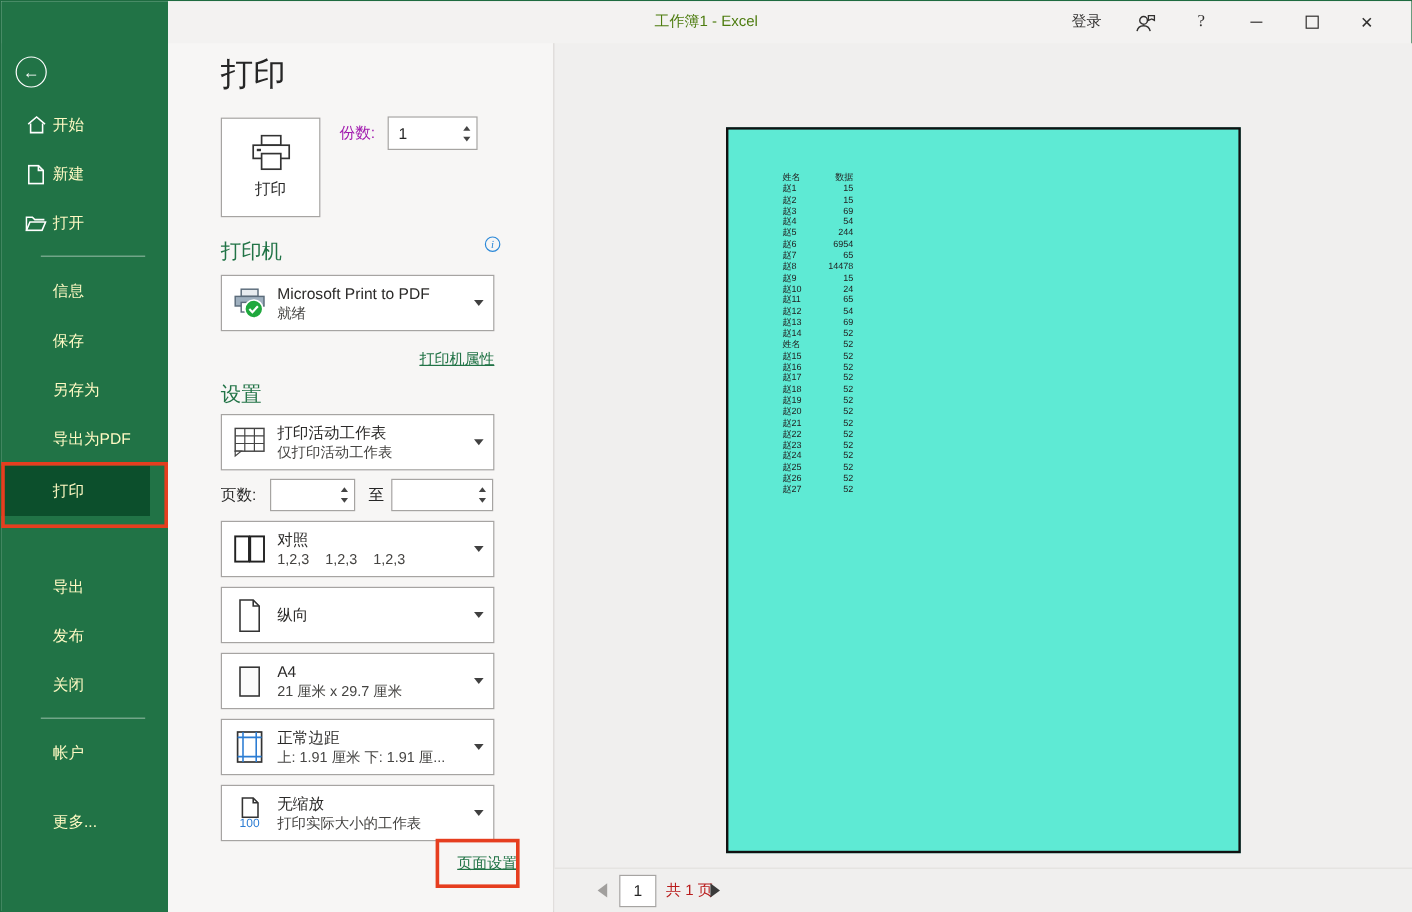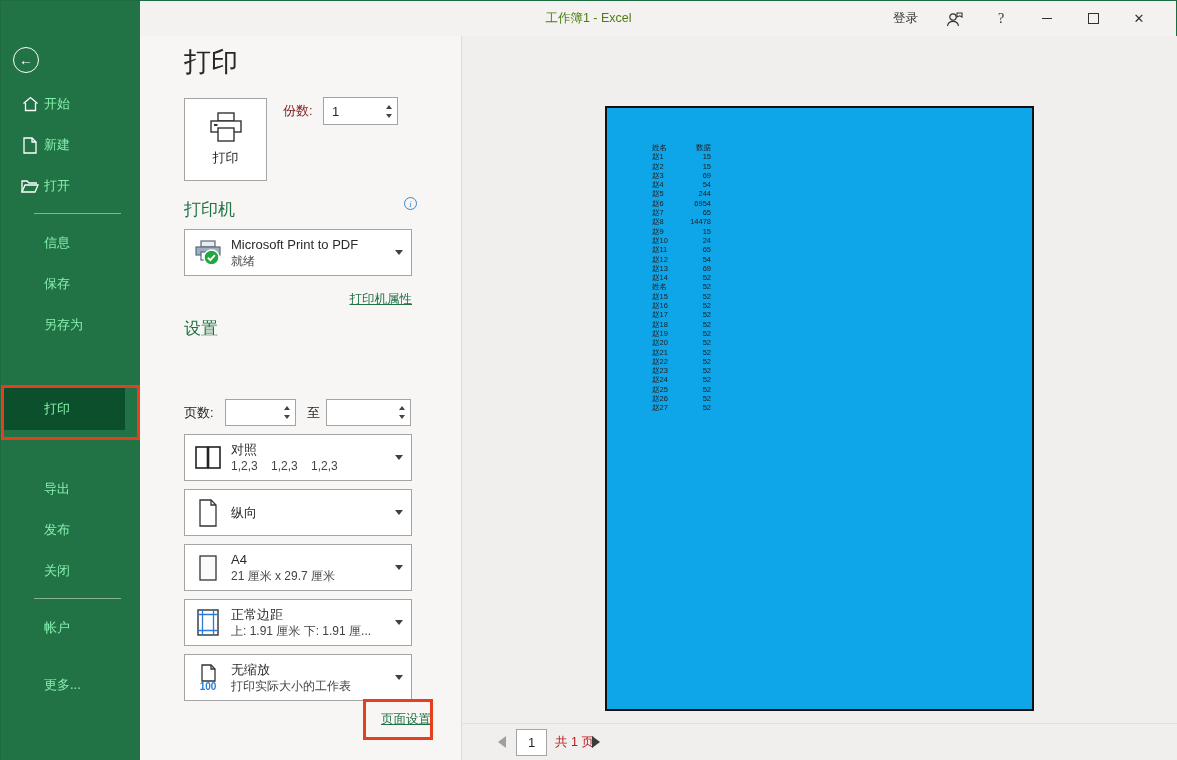--- a/index.html
+++ b/index.html
@@ -14,54 +14,54 @@
   .signin{font-size:12.5px;padding:0 14px;}
   .tb-icon{width:46px;}
   .helpq{font-size:14px;}
   .min-glyph{display:inline-block;width:10px;height:1px;background:#323130;}
   .max-glyph{display:inline-block;width:9px;height:9px;border:1px solid #323130;}
   .close-glyph{font-size:13px;}
 
   
   .sidebar{position:absolute;left:0;top:0;width:139px;height:760px;background:#217346;z-index:5;}
   .back-btn{position:absolute;left:12px;top:46px;width:26px;height:26px;border:1.5px solid #fff;border-radius:50%;box-sizing:border-box;display:flex;align-items:center;justify-content:center;color:#fff;font-size:14px;line-height:1;cursor:pointer;}
-  .side-item{position:absolute;left:0;width:124px;height:40px;display:flex;align-items:center;color:#86efac;font-size:13px;cursor:pointer;}
+  .side-item{position:absolute;left:0;width:124px;height:40px;display:flex;align-items:center;color:#fef9c3;font-size:13px;cursor:pointer;}
   .side-item .sicon{position:absolute;left:20px;width:18px;height:18px;display:flex;align-items:center;justify-content:center;}
   .side-item .slabel{position:absolute;left:43px;white-space:nowrap;}
   .side-item.selected{background:#0c4f2c;}
   .side-divider{position:absolute;left:33px;width:87px;height:1px;background:rgba(255,255,255,0.45);}
 
   
   .annot{position:absolute;border:3px solid #e63e1f;z-index:20;pointer-events:none;}
 
   
   .settings-panel{position:absolute;left:139px;top:35px;width:321px;height:725px;background:#f7f6f5;}
   .page-title{position:absolute;left:44px;top:8px;font-size:27px;color:#262626;}
   .print-btn{position:absolute;left:44px;top:62px;width:83px;height:83px;background:#fff;border:1px solid #a6a4a2;box-sizing:border-box;display:flex;flex-direction:column;align-items:center;justify-content:center;gap:6px;cursor:pointer;}
   .print-btn .pbl{font-size:13px;color:#262626;}
-  .copies-label{position:absolute;left:143px;top:61px;height:28px;display:flex;align-items:center;font-size:13px;color:#7f1d1d;}
+  .copies-label{position:absolute;left:143px;top:61px;height:28px;display:flex;align-items:center;font-size:13px;color:#a21caf;}
   .spinner{position:absolute;background:#fff;border:1px solid #a6a4a2;box-sizing:border-box;display:flex;}
   .spinner input{flex:1;min-width:0;border:none;outline:none;background:transparent;font-size:13px;color:#262626;padding-left:8px;font-family:inherit;}
   .spinbtns{width:16px;display:flex;flex-direction:column;justify-content:center;gap:5px;}
   .tri-up{width:0;height:0;border-left:3.5px solid transparent;border-right:3.5px solid transparent;border-bottom:4.5px solid #444;margin:0 auto;cursor:pointer;}
   .tri-down{width:0;height:0;border-left:3.5px solid transparent;border-right:3.5px solid transparent;border-top:4.5px solid #444;margin:0 auto;cursor:pointer;}
   .section-header{position:absolute;left:44px;font-size:17px;color:#217346;}
   .info-icon{position:absolute;left:264px;top:161px;width:13px;height:13px;border:1px solid #2b88d8;border-radius:50%;box-sizing:border-box;color:#2b88d8;font-size:9px;font-style:italic;font-family:"Liberation Serif",serif;display:flex;align-items:center;justify-content:center;cursor:pointer;}
   .dd{position:absolute;left:44px;width:228px;height:47px;background:#fff;border:1px solid #a6a4a2;box-sizing:border-box;display:flex;align-items:center;cursor:pointer;}
   .ddicon{width:46px;display:flex;align-items:center;justify-content:center;flex:none;}
   .ddtext{flex:1;min-width:0;overflow:hidden;}
   .dd-line1{font-size:13px;color:#2b2a29;line-height:17px;white-space:pre;}
   .dd-line2{font-size:12px;color:#454442;line-height:16px;white-space:pre;}
   .caret{width:0;height:0;border-left:4px solid transparent;border-right:4px solid transparent;border-top:5px solid #404040;margin-right:8px;flex:none;}
   .green-link{position:absolute;font-size:12.5px;color:#217346;text-decoration:underline;cursor:pointer;}
   .inline-label{position:absolute;font-size:13px;color:#262626;height:27px;display:flex;align-items:center;}
 
   
   .preview-panel{position:absolute;left:460px;top:35px;width:717px;height:725px;background:#f0efee;border-left:1px solid #dcdad7;box-sizing:border-box;}
-  .pv-page{position:absolute;left:143px;top:70px;width:429px;height:605px;background:#0ea5e9;border:2px solid #111;box-sizing:border-box;}
+  .pv-page{position:absolute;left:143px;top:70px;width:429px;height:605px;background:#5eead4;border:2px solid #111;box-sizing:border-box;}
   .pv-table{position:absolute;left:45px;top:35px;width:59px;font-size:7.5px;color:#222;line-height:9.3px;}
   .prow{display:flex;height:9.3px;}
   .pc1{flex:1;text-align:left;white-space:nowrap;}
   .pc2{width:26px;text-align:right;white-space:nowrap;}
   .pager-bar{position:absolute;left:0;right:0;top:687px;height:37px;border-top:1px solid #e3e1de;background:#f0efee;}
   .pg-prev{position:absolute;left:36px;top:12px;width:0;height:0;border-top:6px solid transparent;border-bottom:6px solid transparent;border-right:8px solid #a19f9d;cursor:pointer;}
   .pg-next{position:absolute;left:130px;top:12px;width:0;height:0;border-top:6px solid transparent;border-bottom:6px solid transparent;border-left:8px solid #3a3a3a;cursor:pointer;}
   .pg-input{position:absolute;left:54px;top:5px;width:31px;height:27px;border:1px solid #a6a4a2;box-sizing:border-box;background:#fff;text-align:center;font-size:13px;color:#262626;outline:none;font-family:inherit;}
   .pg-total{position:absolute;left:93px;top:0;height:37px;display:flex;align-items:center;font-size:12.5px;color:#b91c1c;white-space:pre;}
 </style>
@@ -129,20 +129,23 @@
 
     <div class="side-item" style="top:222px">
         <span class="slabel">信息</span>
       </div>
     <div class="side-item" style="top:263px">
         <span class="slabel">保存</span>
       </div>
     <div class="side-item" style="top:304px">
         <span class="slabel">另存为</span>
       </div>
+    <div class="side-item" style="top:345px">
+        <span class="slabel">导出为PDF</span>
+      </div>
     <div class="side-item selected" style="top:387px;height:42px">
         <span class="slabel">打印</span>
       </div>
     <div class="side-item" style="top:468px">
         <span class="slabel">导出</span>
       </div>
     <div class="side-item" style="top:509px">
         <span class="slabel">发布</span>
       </div>
     <div class="side-item" style="top:550px">
@@ -198,20 +201,34 @@
         <div class="dd-line1">Microsoft Print to PDF</div>
         <div class="dd-line2">就绪</div>
       </span>
       <span class="caret"></span>
     </div>
 
     <div class="green-link" style="left:44px;width:228px;text-align:right;top:255px">打印机属性</div>
 
     <div class="section-header" style="top:281px">设置</div>
 
+    <div class="dd" style="top:309px">
+      <span class="ddicon">
+        <svg width="30" height="27" viewBox="0 0 30 27">
+            <rect x="3" y="2" width="24" height="19" fill="#fff" stroke="#444" stroke-width="1.2"></rect>
+            <path d="M3 8.3h24M3 14.6h24M11 2v19M19 2v19" stroke="#444" stroke-width="1"></path>
+            <path d="M3 21l5 0-5 4z" fill="#fff" stroke="#444" stroke-width="1"></path>
+          </svg>
+      </span>
+      <span class="ddtext">
+        <div class="dd-line1">打印活动工作表</div>
+        <div class="dd-line2">仅打印活动工作表</div>
+      </span>
+      <span class="caret"></span>
+    </div>
 
     <div class="inline-label" style="left:44px;top:363px">页数:</div>
     <div class="spinner" style="left:85px;top:363px;width:71px;height:27px">
       <input style="">
       <span class="spinbtns">
           <span class="tri-up"></span>
           <span class="tri-down"></span>
         </span>
     </div>
     <div class="inline-label" style="left:167px;top:363px">至</div>
@@ -277,21 +294,21 @@
       <span class="caret"></span>
     </div>
 
     <div class="dd" style="top:618px">
       <span class="ddicon">
         <span style="display:flex;flex-direction:column;align-items:center;line-height:1">
           <svg width="16" height="18" viewBox="0 0 16 18">
               <path d="M2 1h9l4 4v12H2z" fill="#fff" stroke="#333" stroke-width="1.3"></path>
               <path d="M11 1v4h4" fill="none" stroke="#333" stroke-width="1.3"></path>
             </svg>
-          <span style="font-size:10px;color:#2b7cd3;font-weight:bold">100</span>
+          <span style="font-size:10px;color:#2b7cd3;font-weight:normal">100</span>
         </span>
       </span>
       <span class="ddtext">
         <div class="dd-line1">无缩放</div>
         <div class="dd-line2">打印实际大小的工作表</div>
       </span>
       <span class="caret"></span>
     </div>
 
     <div class="green-link" style="left:44px;width:247px;text-align:right;top:675px">页面设置</div>

